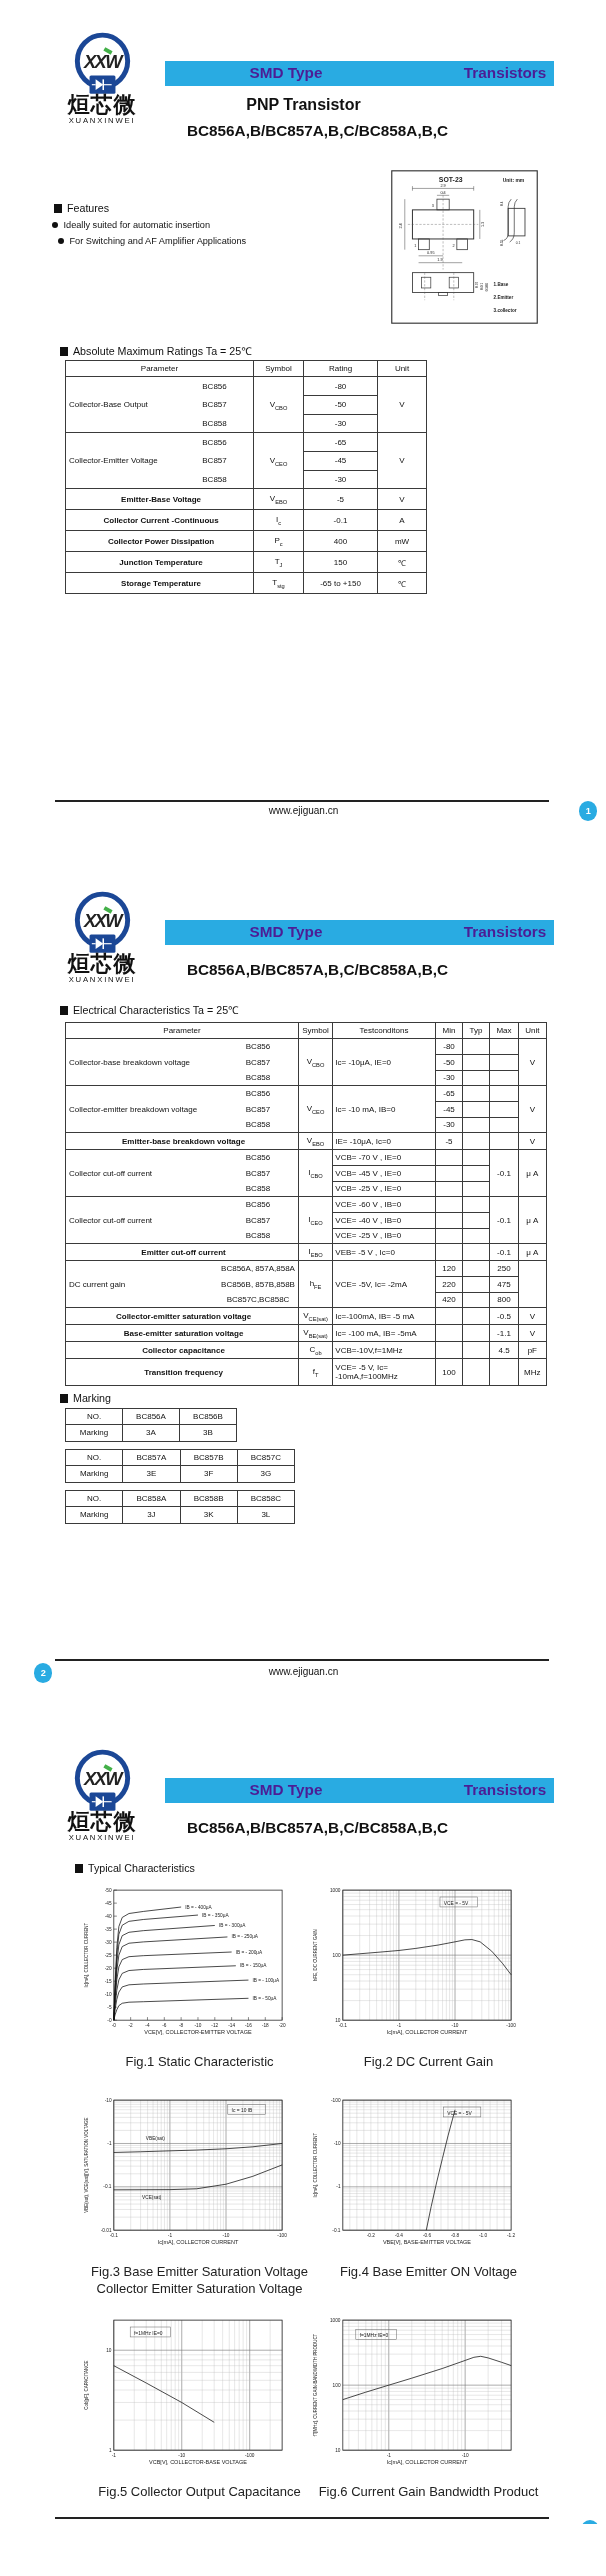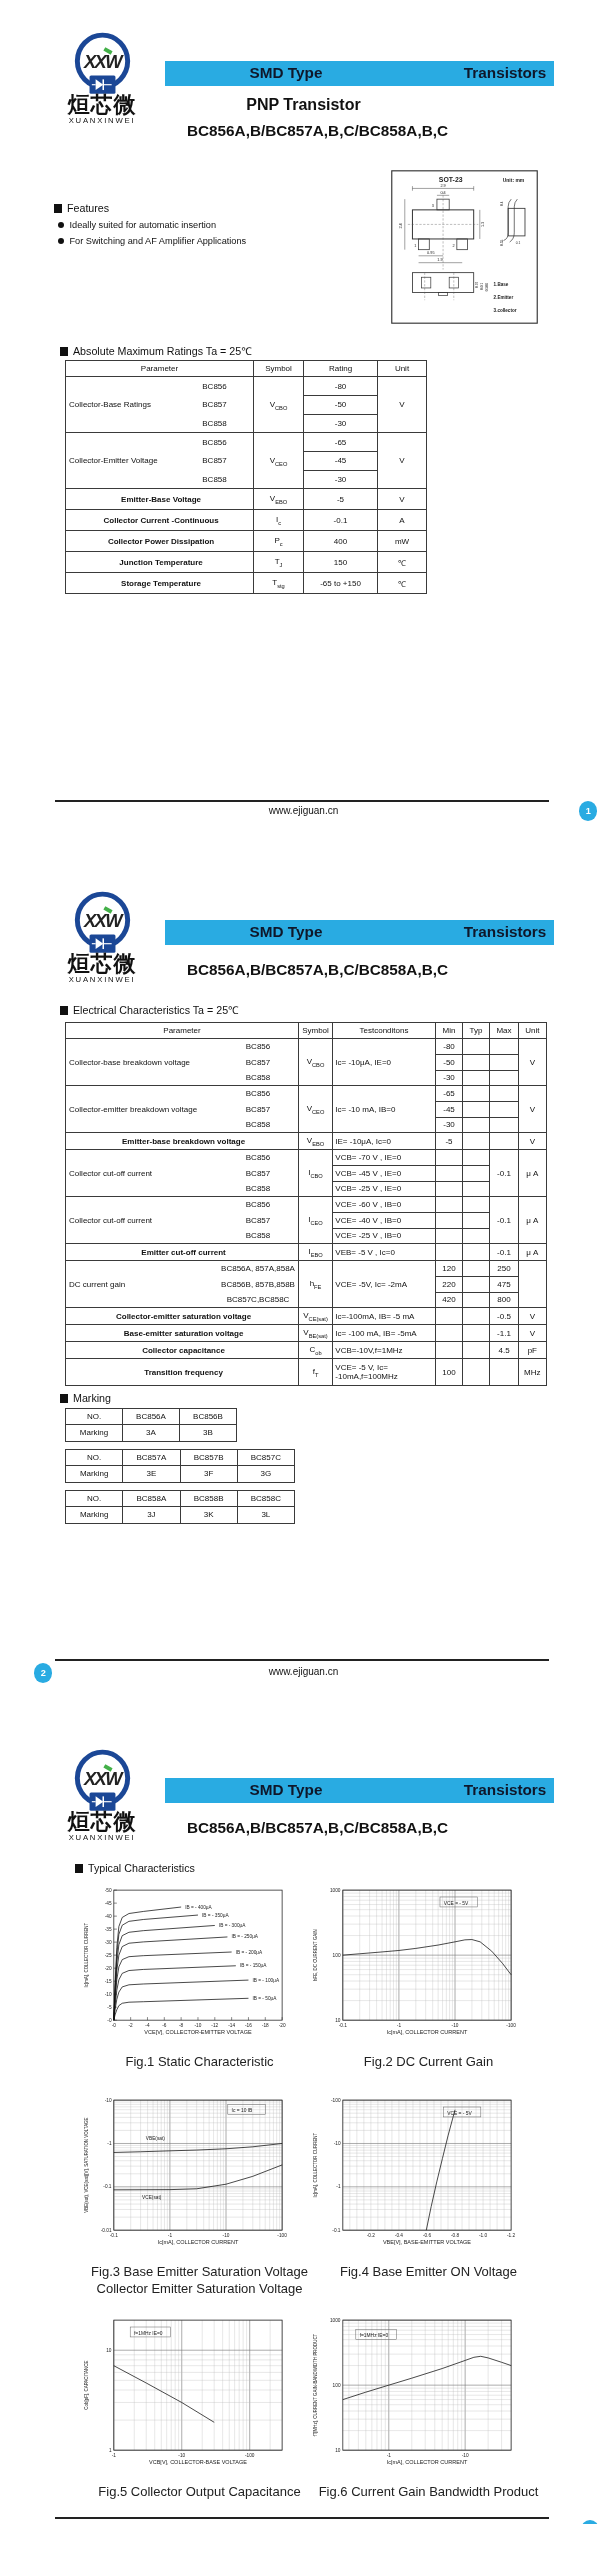--- a/index.html
+++ b/index.html
@@ -1,21 +1,21 @@
 <!DOCTYPE html>
 <html style="font-size:12.2px"><head>
 <meta charset="utf-8">
 <style>
   html,body{margin:0;padding:0;background:#fff;}
   #doc{position:relative;width:607px;height:2524px;background:#fff;font-family:"Liberation Sans",sans-serif;color:#111;overflow:hidden;}
   .page{position:absolute;left:0;width:607px;height:859px;background:#fff;}
   .abs{position:absolute;}
   
   .bar{background:#29abe2;height:25px;}
-  .bar span{position:absolute;top:3.1px;color:#0f172a;font-weight:bold;font-size:15.3px;}
+  .bar span{position:absolute;top:3.1px;color:#4c1d95;font-weight:bold;font-size:15.3px;}
   .bar .l{left:0;width:242px;text-align:center;}
   .bar .r{right:7.7px;}
   .cn{font-size:22px;font-weight:bold;letter-spacing:0.8px;text-align:center;}
   .en{font-size:7.7px;letter-spacing:1.8px;text-align:center;}
   .subtitle{width:607px;text-align:center;font-size:16px;font-weight:bold;}
   .title{font-size:15.3px;font-weight:bold;}
   
   .sect{font-size:10.7px;text-align:right;}
   .sq{display:inline-block;width:8.4px;height:8.4px;background:#111;margin-right:4.6px;vertical-align:-0.8px;}
   .feat{font-size:9.2px;}
@@ -71,21 +71,21 @@
     <div class="abs cn" style="left:41px;top:90px;width:122px">烜芯微</div>
     <div class="abs en" style="left:41px;top:116px;width:122px">XUANXINWEI</div>
     <div class="abs bar" style="left:165px;top:61px;width:389px">
       <span class="l">SMD Type</span>
       <span class="r">Transistors</span>
     </div>
     <div class="abs subtitle" style="left:0;top:96px">PNP Transistor</div>
     <div class="abs title" style="left:187px;top:122px">BC856A,B/BC857A,B,C/BC858A,B,C</div>
 
     <div class="abs sect" style="left:54px;top:202px"><span class="sq"></span><span>Features</span></div>
-    <div class="abs feat" style="left:58px;top:220px"><span class="blt"></span><span>Ideally suited for automatic insertion</span></div>
+    <div class="abs feat" style="left:52px;top:220px"><span class="blt"></span><span>Ideally suited for automatic insertion</span></div>
     <div class="abs feat" style="left:58px;top:236px"><span class="blt"></span><span>For Switching and AF Amplifier Applications</span></div>
 
     <svg class="abs" style="left:391px;top:170px" width="147" height="154" viewBox="0 0 192 201">
       <rect x="1" y="1" width="190" height="199" fill="#fff" stroke="#333" stroke-width="1.5"></rect>
       <text x="78" y="15" text-anchor="middle" class="pkgt">SOT-23</text>
       <text x="160" y="15" text-anchor="middle" class="pkgu">Unit: mm</text>
       <line x1="28" y1="24" x2="108" y2="24" stroke="#333" stroke-width="0.6"></line>
         <line x1="28" y1="21" x2="28" y2="27" stroke="#333" stroke-width="0.6"></line>
         <line x1="108" y1="21" x2="108" y2="27" stroke="#333" stroke-width="0.6"></line>
       <text x="68" y="22" text-anchor="middle" class="dim">2.9</text>
@@ -140,21 +140,21 @@
       <tbody>
           <tr class="hd">
             <td colspan="2">Parameter</td>
             <td>Symbol</td>
             <td>Rating</td>
             <td>Unit</td>
           </tr>
       <tr class="ag">
         <td colspan="2">
               <div class="pcw">
-                <span class="pn">Collector-Base Ratings</span>
+                <span class="pn">Collector-Base Output</span>
                 <span class="dv">
                   <i>BC856</i>
                   <i>BC857</i>
                   <i>BC858</i>
                 </span>
               </div>
             </td>
         <td><span>V</span><sub>CBO</sub></td>
         <td>
               <div class="stw">

